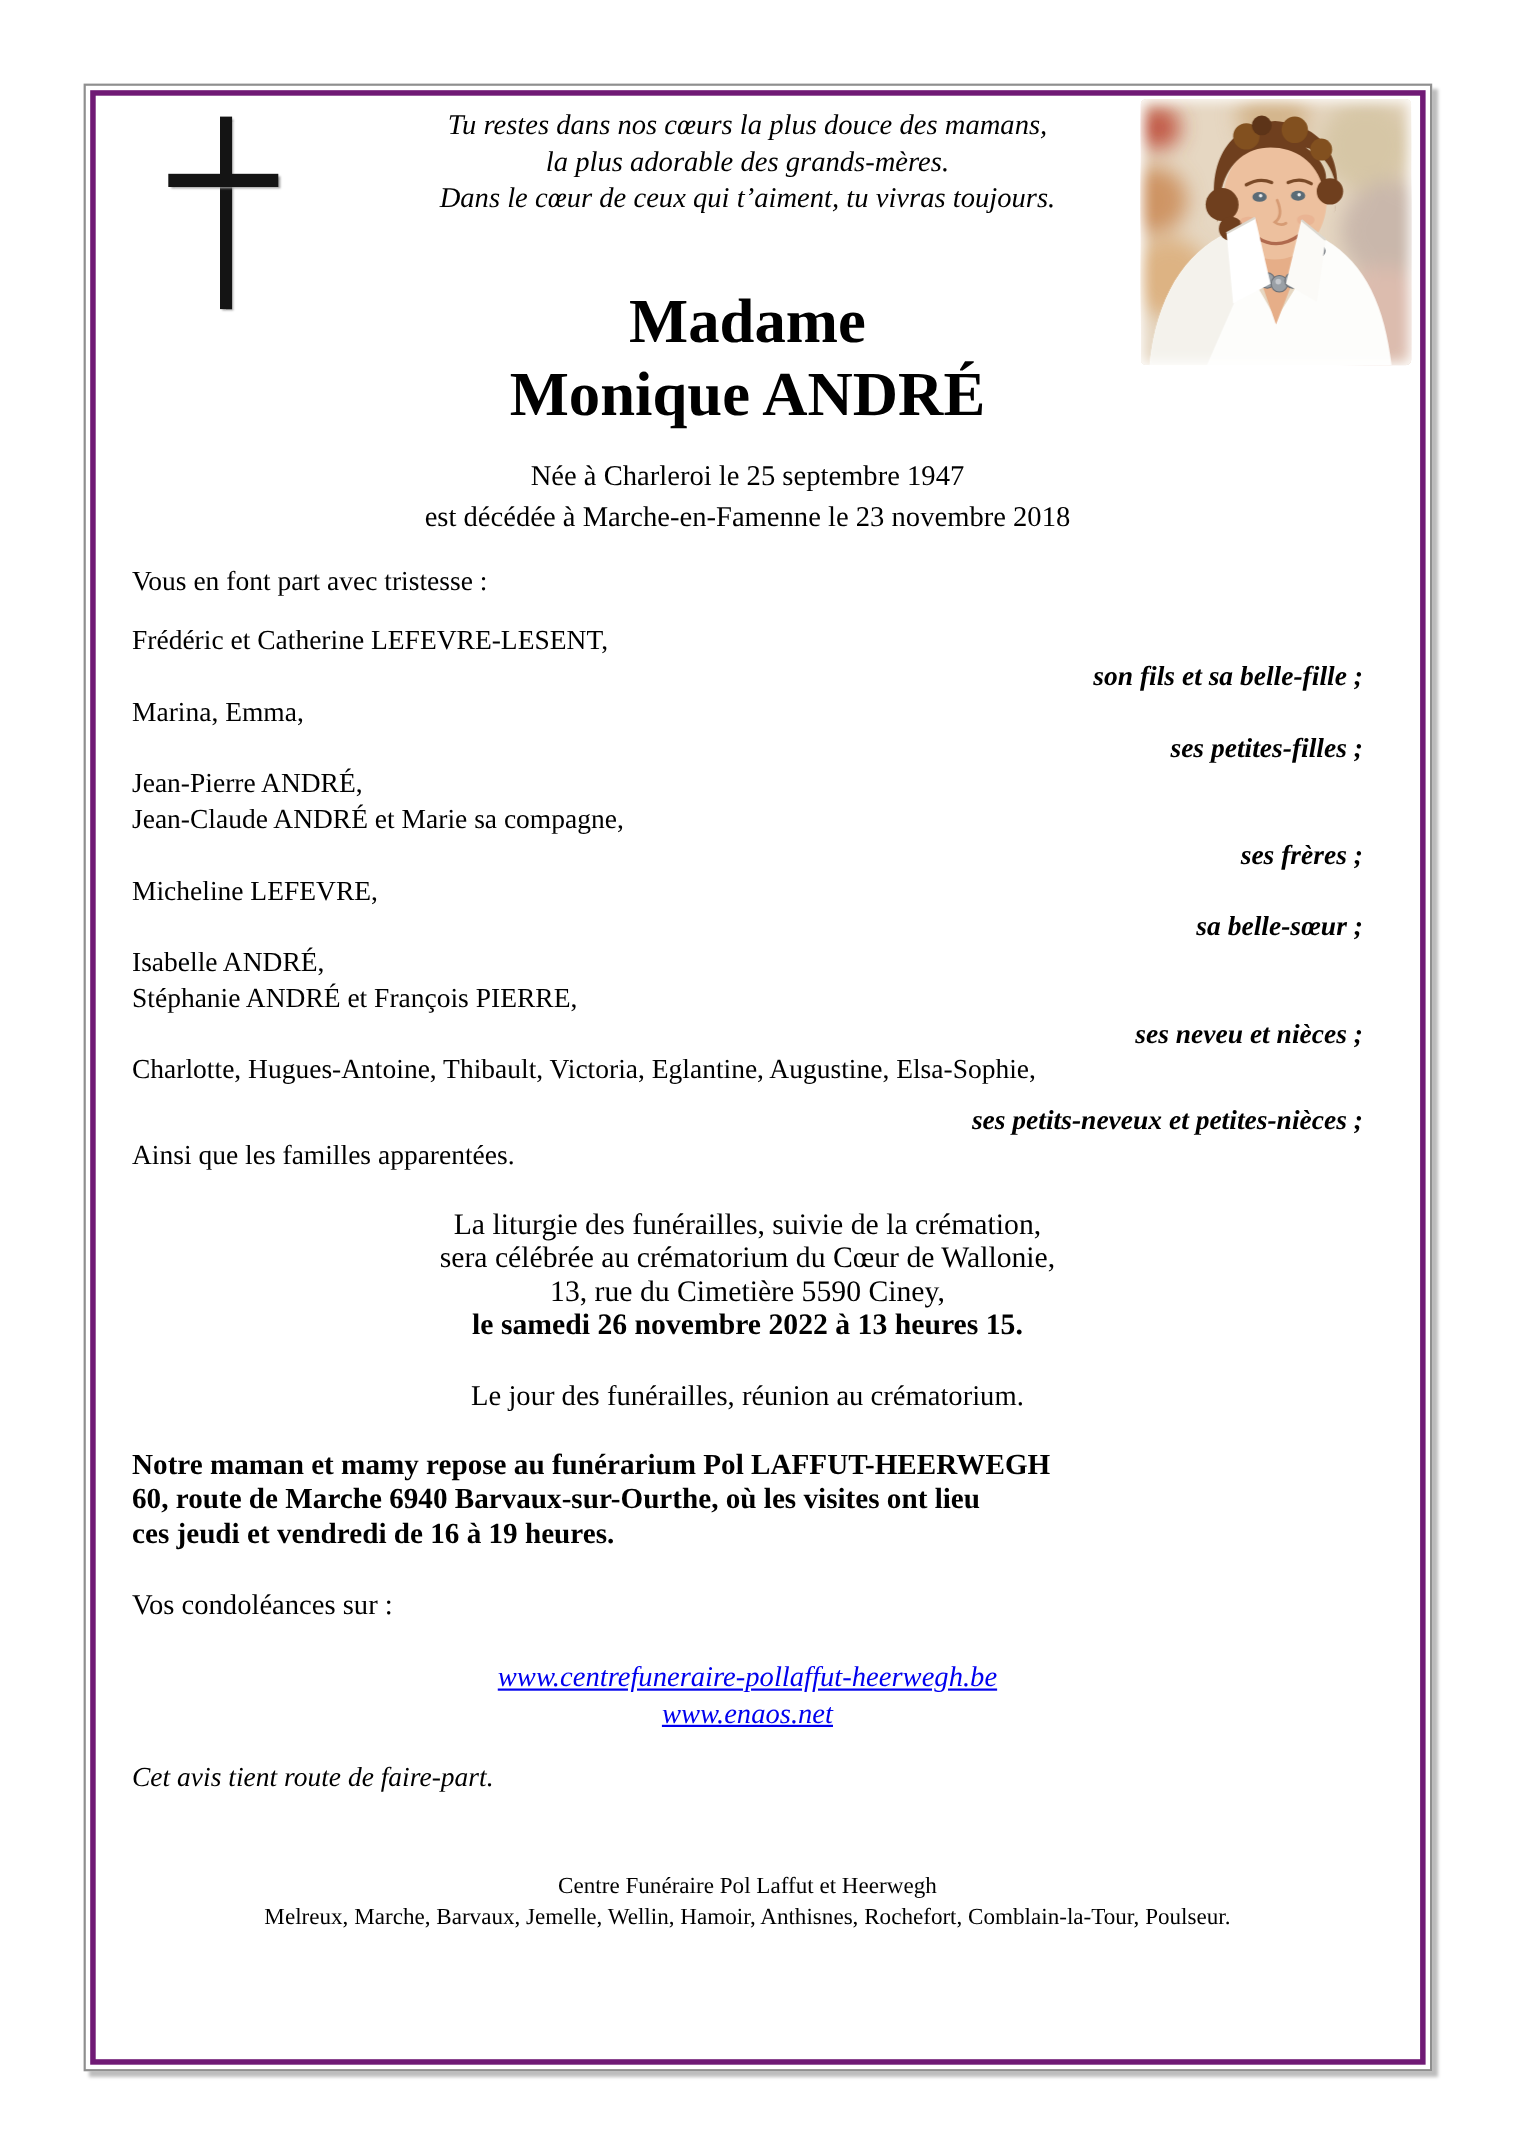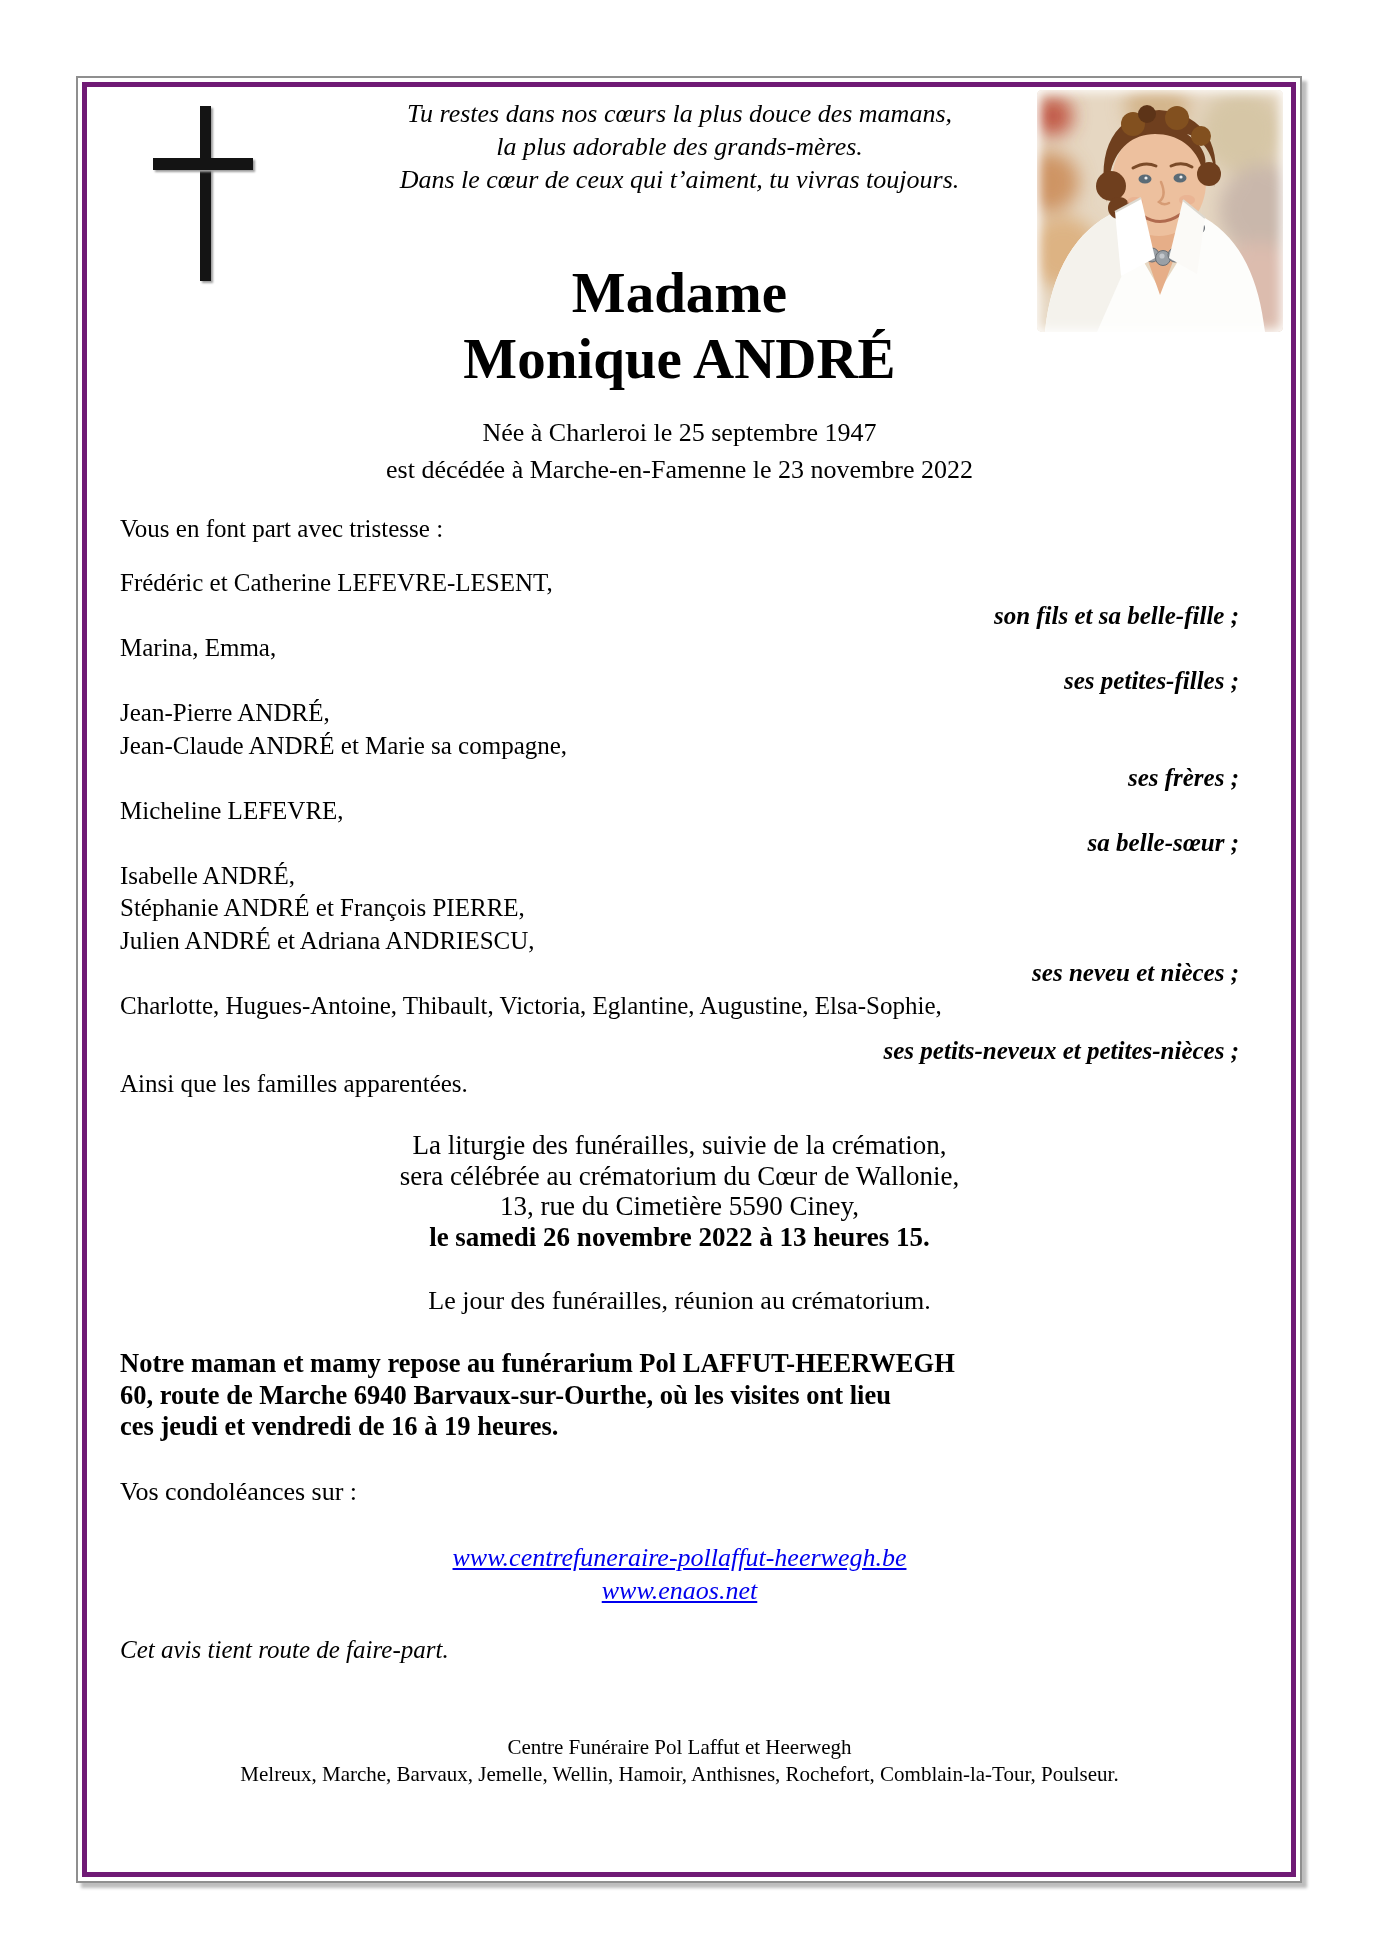--- a/index.html
+++ b/index.html
@@ -150,38 +150,37 @@
         <div>Dans le cœur de ceux qui t’aiment, tu vivras toujours.</div>
       </div>
 
       <div class="title-block">
         <div>Madame</div>
         <div>Monique ANDRÉ</div>
       </div>
 
       <div class="vital">
         <div>Née à Charleroi le 25 septembre 1947</div>
-        <div>est décédée à Marche-en-Famenne le 23 novembre 2022</div>
+        <div>est décédée à Marche-en-Famenne le 23 novembre 2018</div>
       </div>
 
       <div class="intro">Vous en font part avec tristesse :</div>
 
       <div class="family">
         <div class="line">Frédéric et Catherine LEFEVRE-LESENT,</div>
         <div class="line rel">son fils et sa belle-fille ;</div>
         <div class="line">Marina, Emma,</div>
         <div class="line rel">ses petites-filles ;</div>
         <div class="line">Jean-Pierre ANDRÉ,</div>
         <div class="line">Jean-Claude ANDRÉ et Marie sa compagne,</div>
         <div class="line rel">ses frères ;</div>
         <div class="line">Micheline LEFEVRE,</div>
         <div class="line rel">sa belle-sœur ;</div>
         <div class="line">Isabelle ANDRÉ,</div>
         <div class="line">Stéphanie ANDRÉ et François PIERRE,</div>
-        <div class="line">Julien ANDRÉ et Adriana ANDRIESCU,</div>
         <div class="line rel">ses neveu et nièces ;</div>
         <div class="line">Charlotte, Hugues-Antoine, Thibault, Victoria, Eglantine, Augustine, Elsa-Sophie,</div>
         <div class="line rel extra">ses petits-neveux et petites-nièces ;</div>
         <div class="line">Ainsi que les familles apparentées.</div>
       </div>
 
       <div class="cer1">
         <div>La liturgie des funérailles, suivie de la crémation,</div>
         <div>sera célébrée au crématorium du Cœur de Wallonie,</div>
         <div>13, rue du Cimetière 5590 Ciney,</div>

